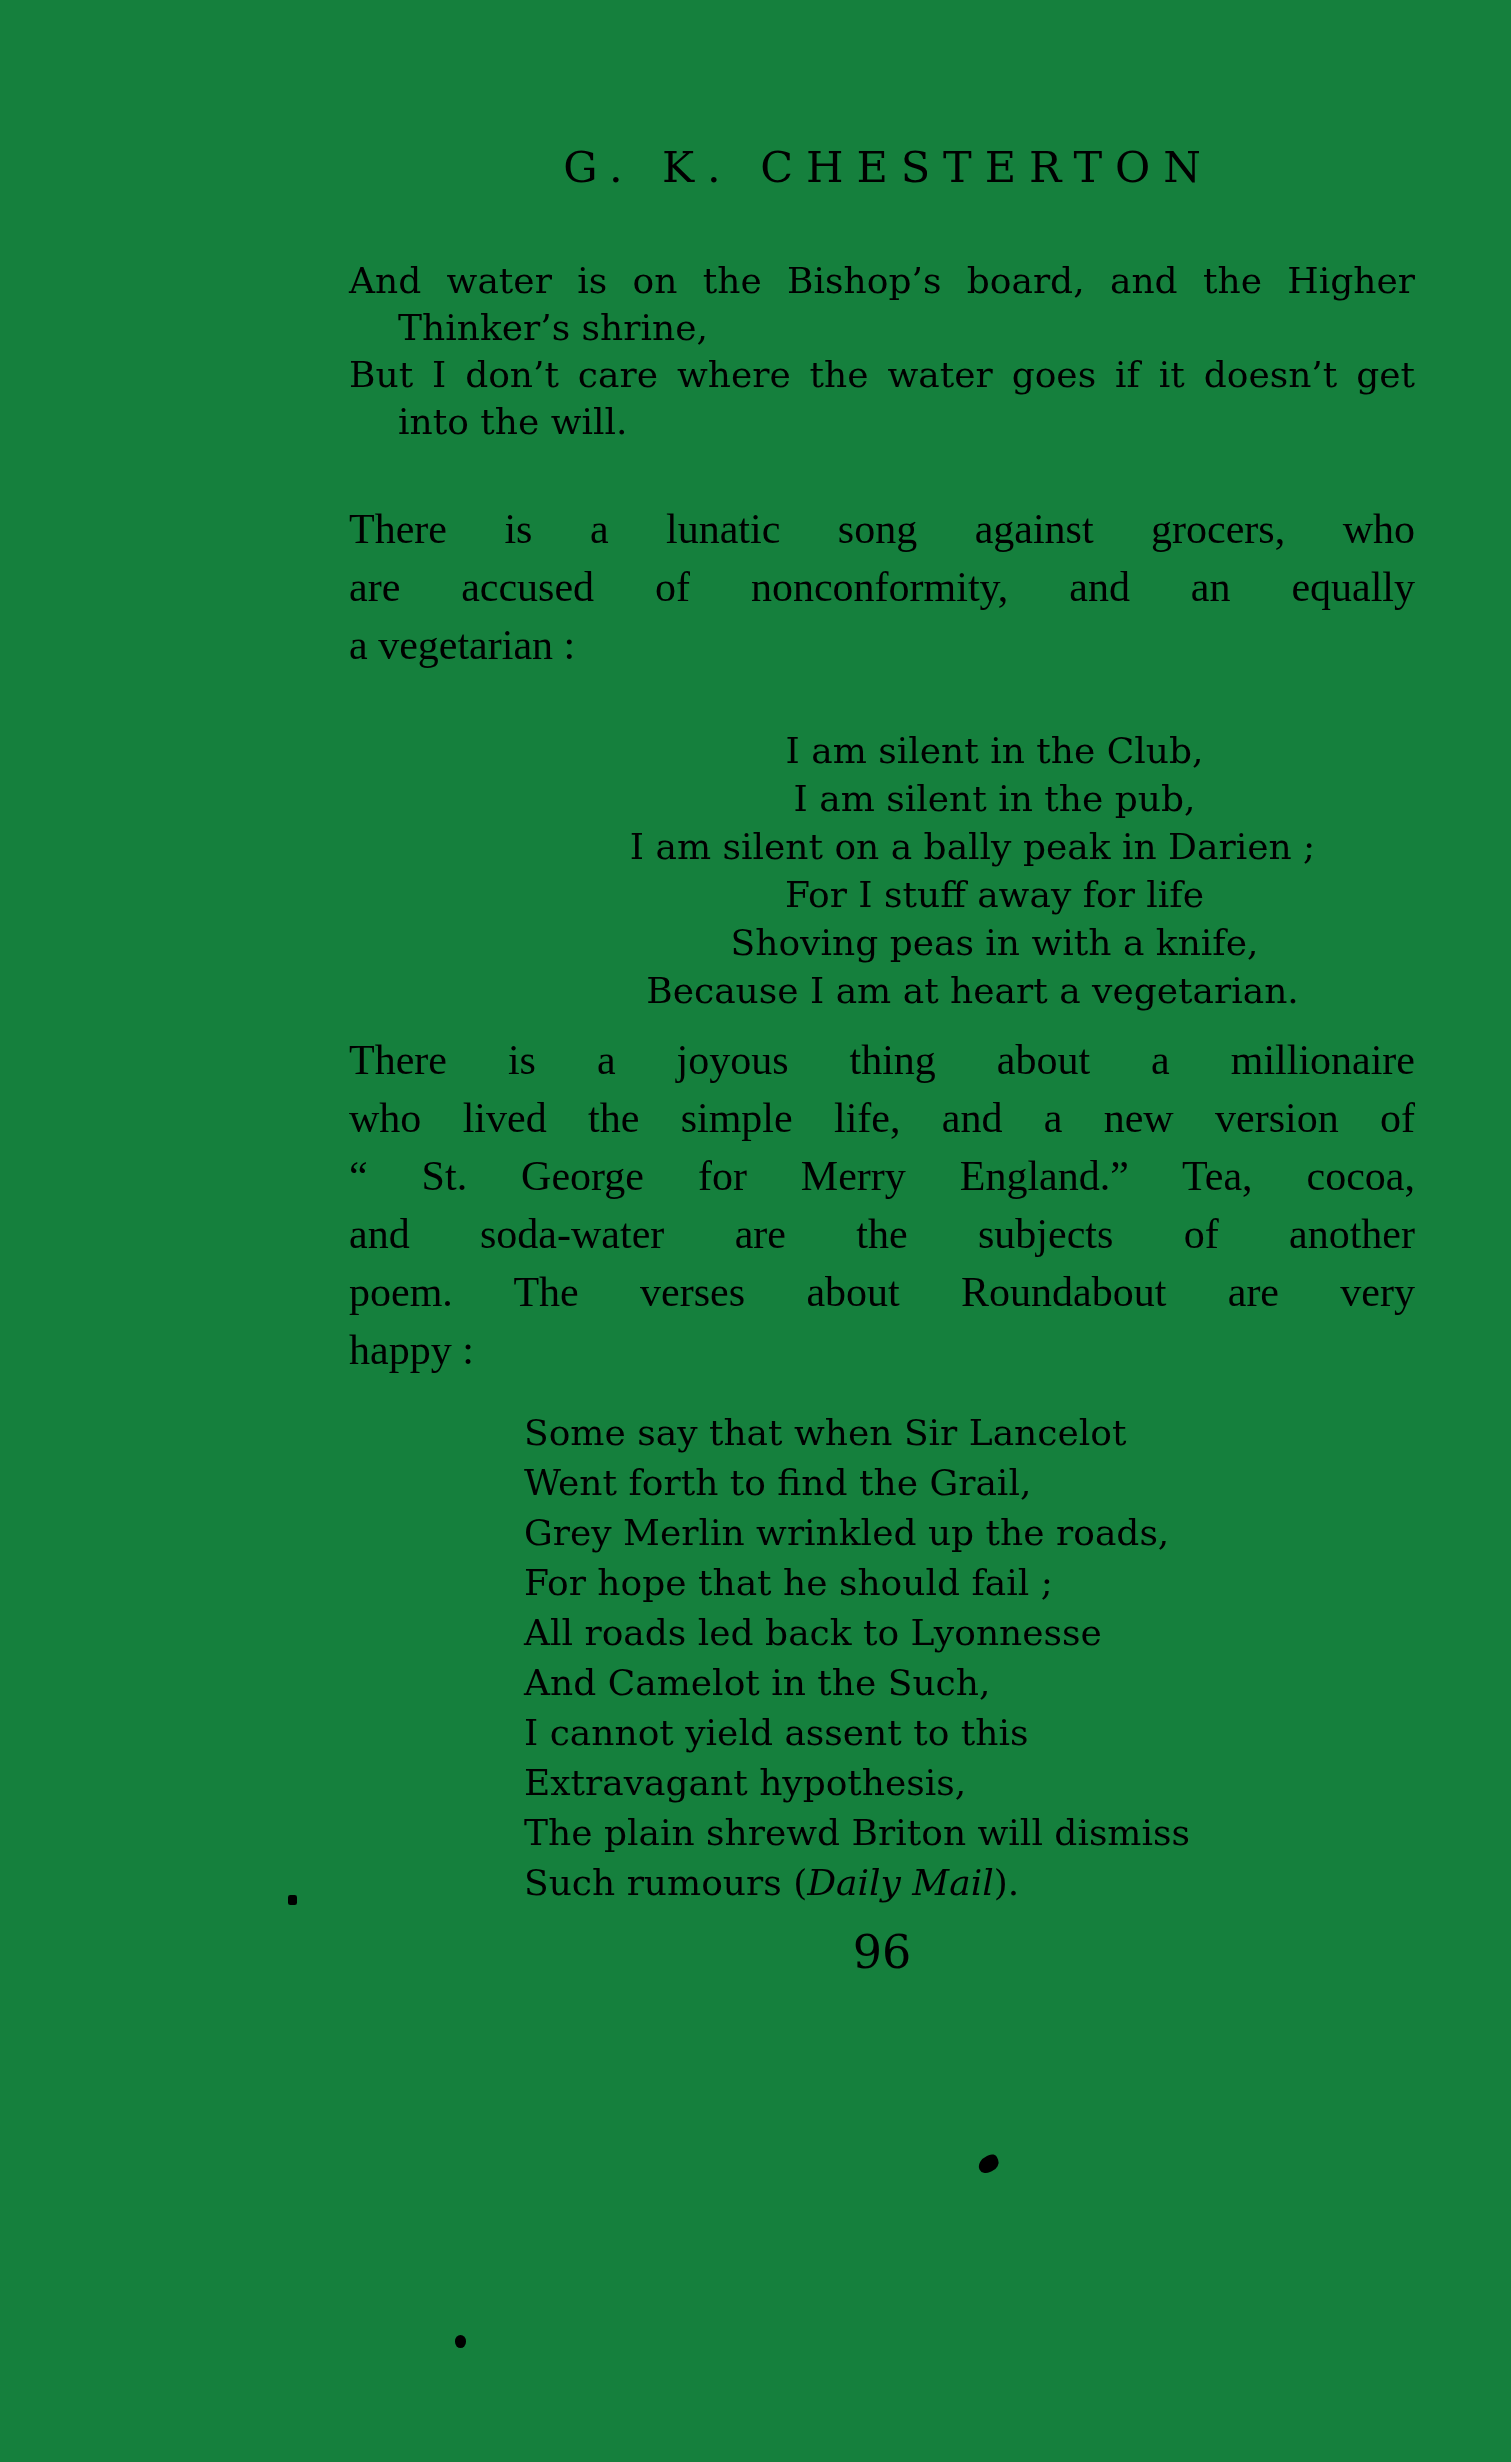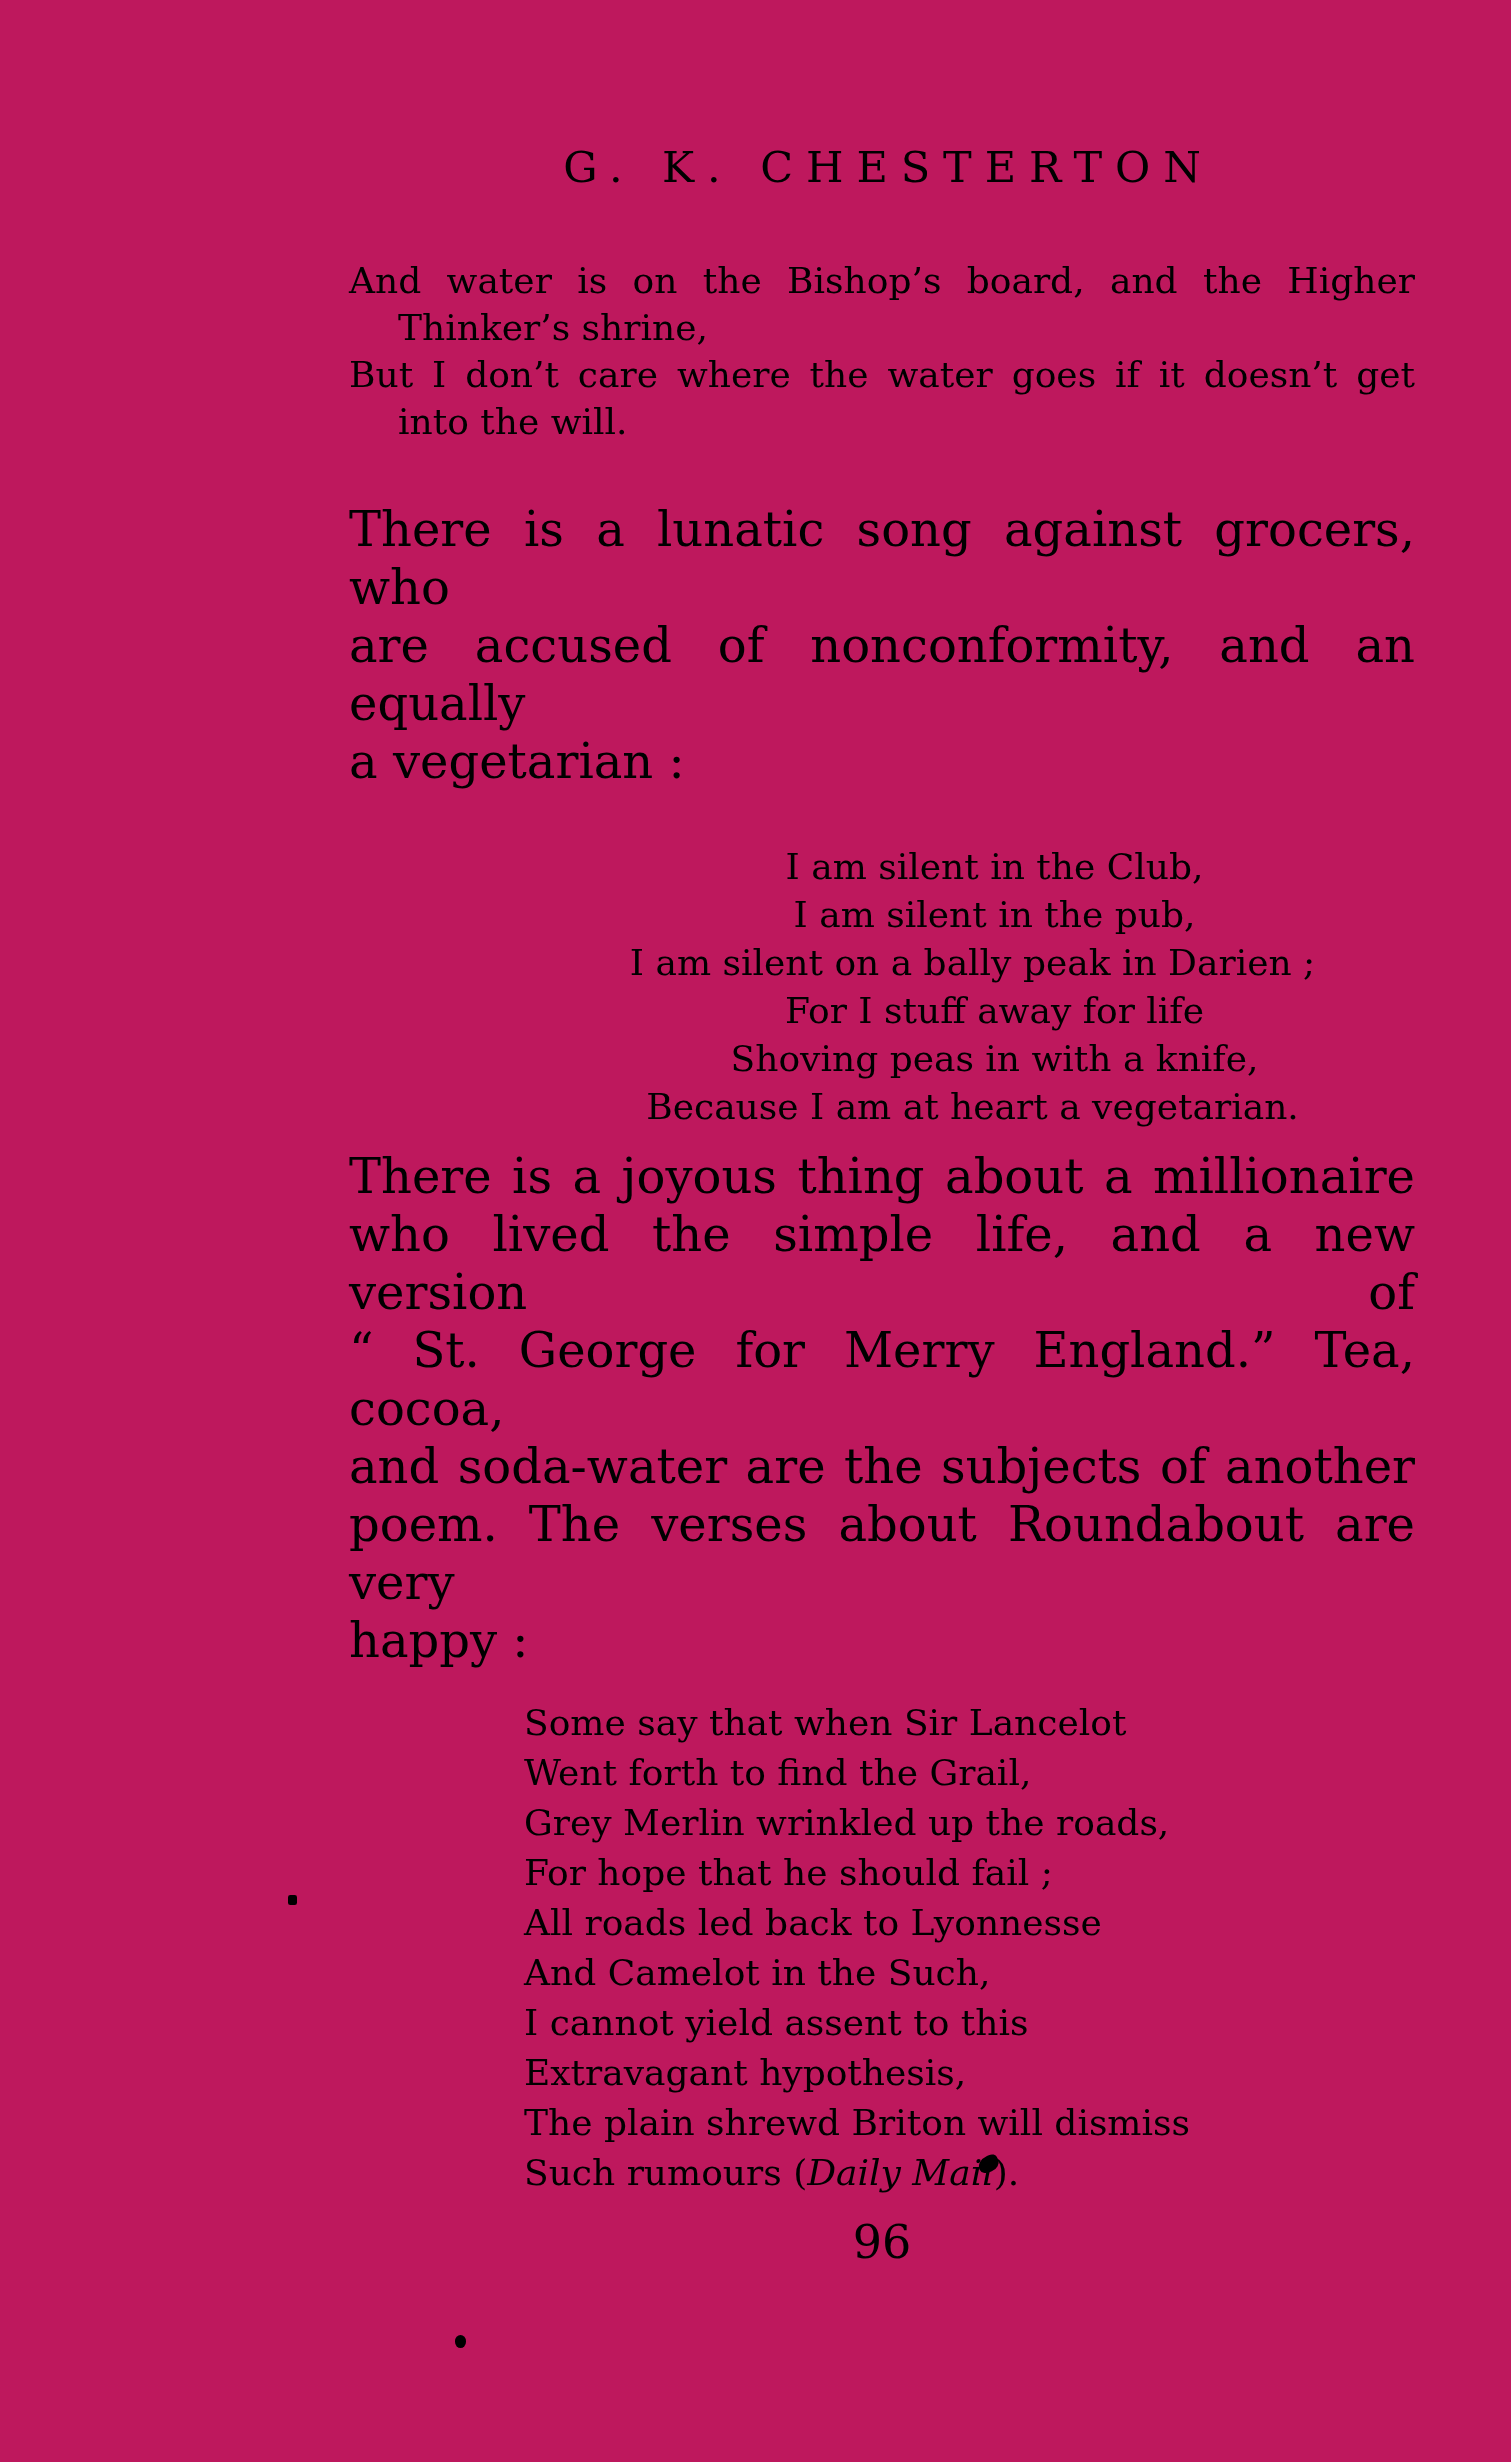--- a/index.html
+++ b/index.html
@@ -4,21 +4,21 @@
 <style>
   html, body {
     margin: 0;
     padding: 0;
     background: #ffffff;
   }
   .page {
     position: relative;
     width: 1511px;
     height: 2462px;
-    background: #be185d;
+    background: #15803d;
     overflow: hidden;
     font-family: "DejaVu Serif", "Liberation Serif", serif;
     color: #000000;
   }
   .content {
     position: absolute;
     left: 349px;
     top: 0;
     width: 1066px;
   }
@@ -38,22 +38,23 @@
   .epigraph {
     margin-top: 67px;
     font-size: 36px;
     line-height: 47px;
   }
   .epigraph .line { text-align: justify; text-align-last: justify; }
   .epigraph .line.indent { padding-left: 49px; text-align: left; text-align-last: left; }
 
   
   .para {
-    font-size: 48px;
+    font-size: 42px;
     line-height: 58px;
+    font-family: Liberation Serif, serif;
   }
   .para .line { text-align: justify; text-align-last: justify; }
   .para .line:last-child { text-align-last: left; }
   .para-1 { margin-top: 55px; }
   .para-2 { margin-top: 16px; }
 
   
   .poem {
     font-size: 36px;
     line-height: 48px;

